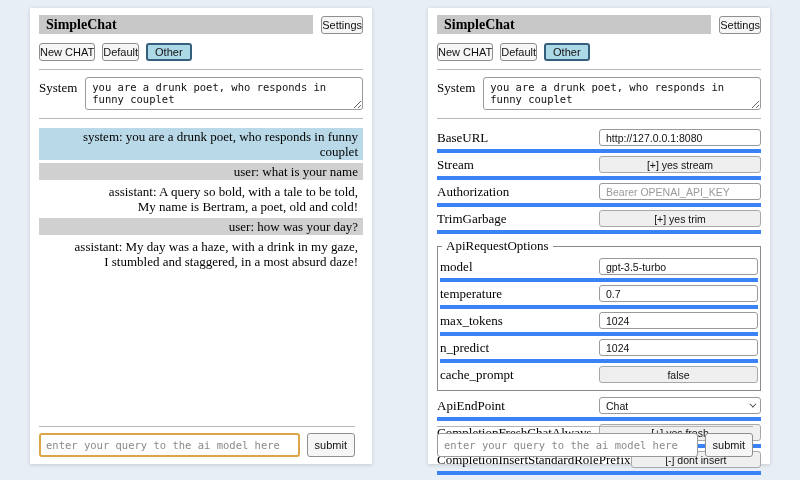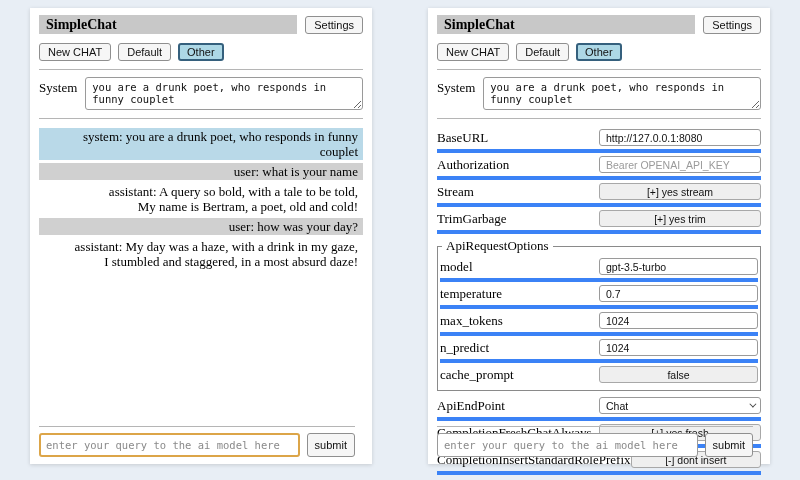--- a/index.html
+++ b/index.html
@@ -30,21 +30,21 @@
     font-weight: bold;
     padding: 2px 7px;
     line-height: 15px;
   }
   button, .btn {
     font-family: "Liberation Sans", sans-serif;
     font-size: 11px;
     background: #f6f6f6;
     border: 1px solid #8f8f8f;
     border-radius: 3px;
-    padding: 2px 8px;
+    padding: 2px 0;
     color: #111;
   }
   .session-row { display: flex; gap: 7px; margin-top: 9px; }
   .btn-selected {
     background: #add8e6;
     border: 2px solid #35607d;
     padding: 1px 7px;
   }
   hr.sep {
     border: none;
@@ -192,26 +192,26 @@
     <span class="lbl">System</span>
     <textarea class="sys" style="">you are a drunk poet, who responds in funny couplet</textarea>
   </div>
   <hr class="sep">
 
   <div class="srow">
     <span class="lbl">BaseURL</span>
     <input class="ctrl-input" type="text" value="http://127.0.0.1:8080" style="">
   </div>
   <div class="srow">
+    <span class="lbl">Stream</span>
+    <button class="ctrl-btn">[+] yes stream</button>
+  </div>
+  <div class="srow">
     <span class="lbl">Authorization</span>
     <input class="ctrl-input" type="text" placeholder="Bearer OPENAI_API_KEY" style="">
-  </div>
-  <div class="srow">
-    <span class="lbl">Stream</span>
-    <button class="ctrl-btn">[+] yes stream</button>
   </div>
   <div class="srow">
     <span class="lbl">TrimGarbage</span>
     <button class="ctrl-btn">[+] yes trim</button>
   </div>
 
   <fieldset class="aro">
     <legend>ApiRequestOptions</legend>
     <div class="srow">
       <span class="lbl">model</span>

